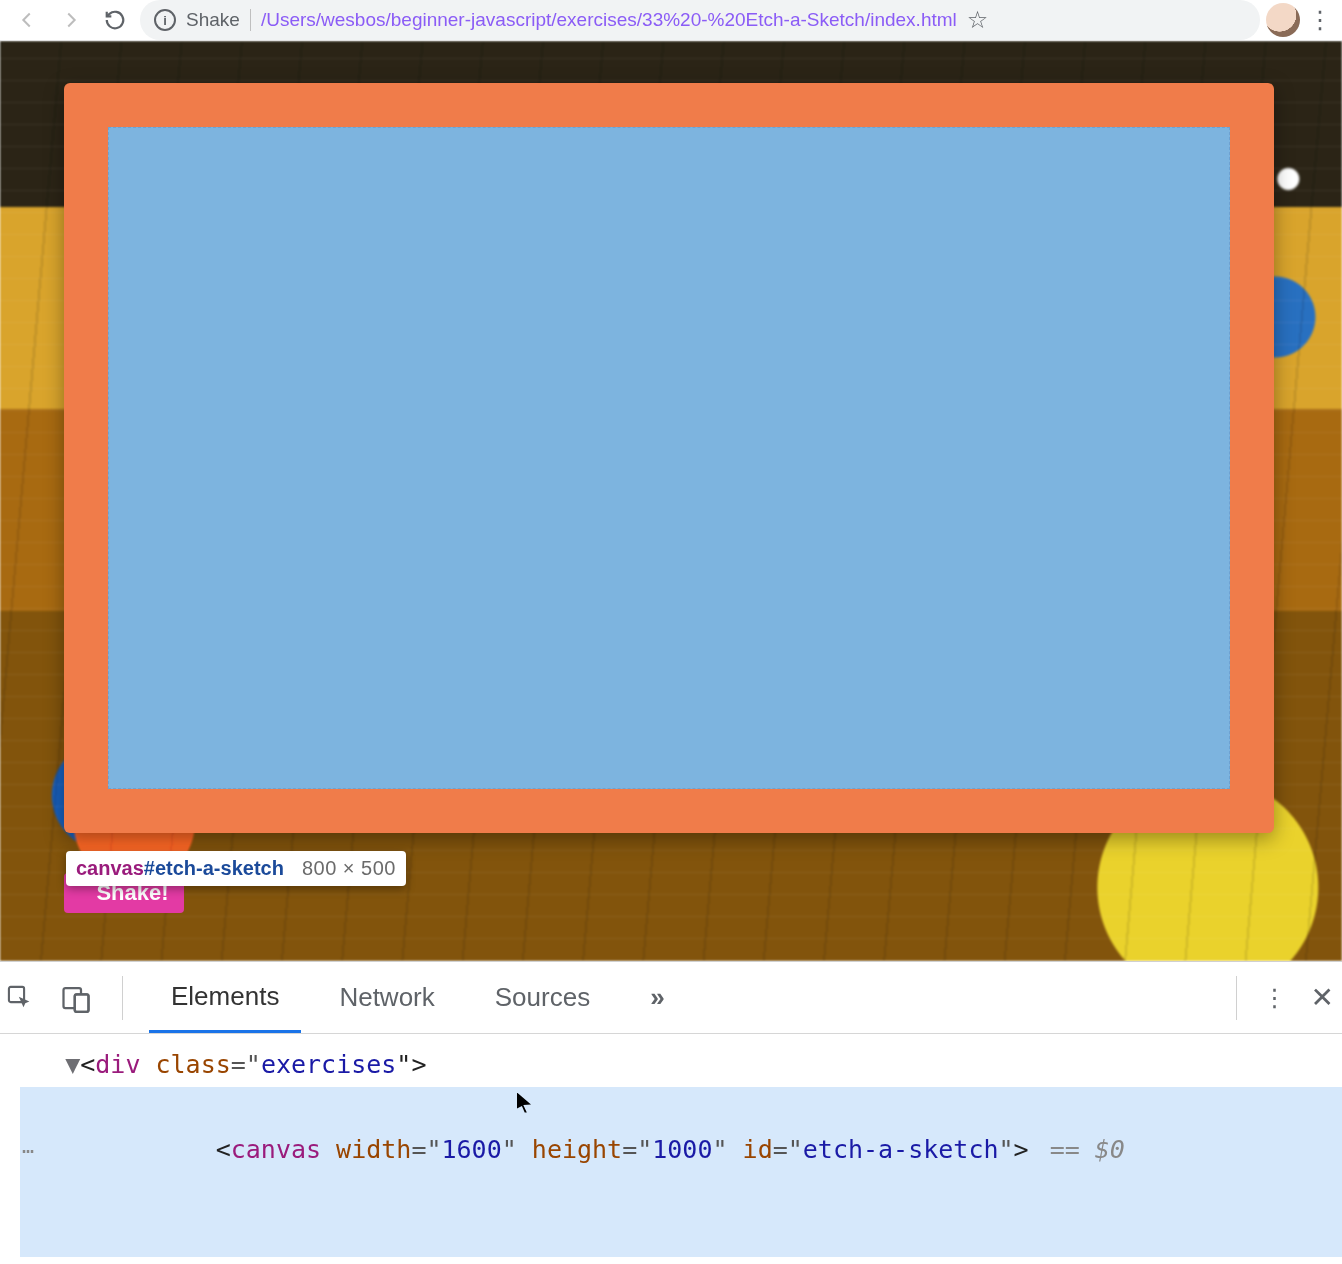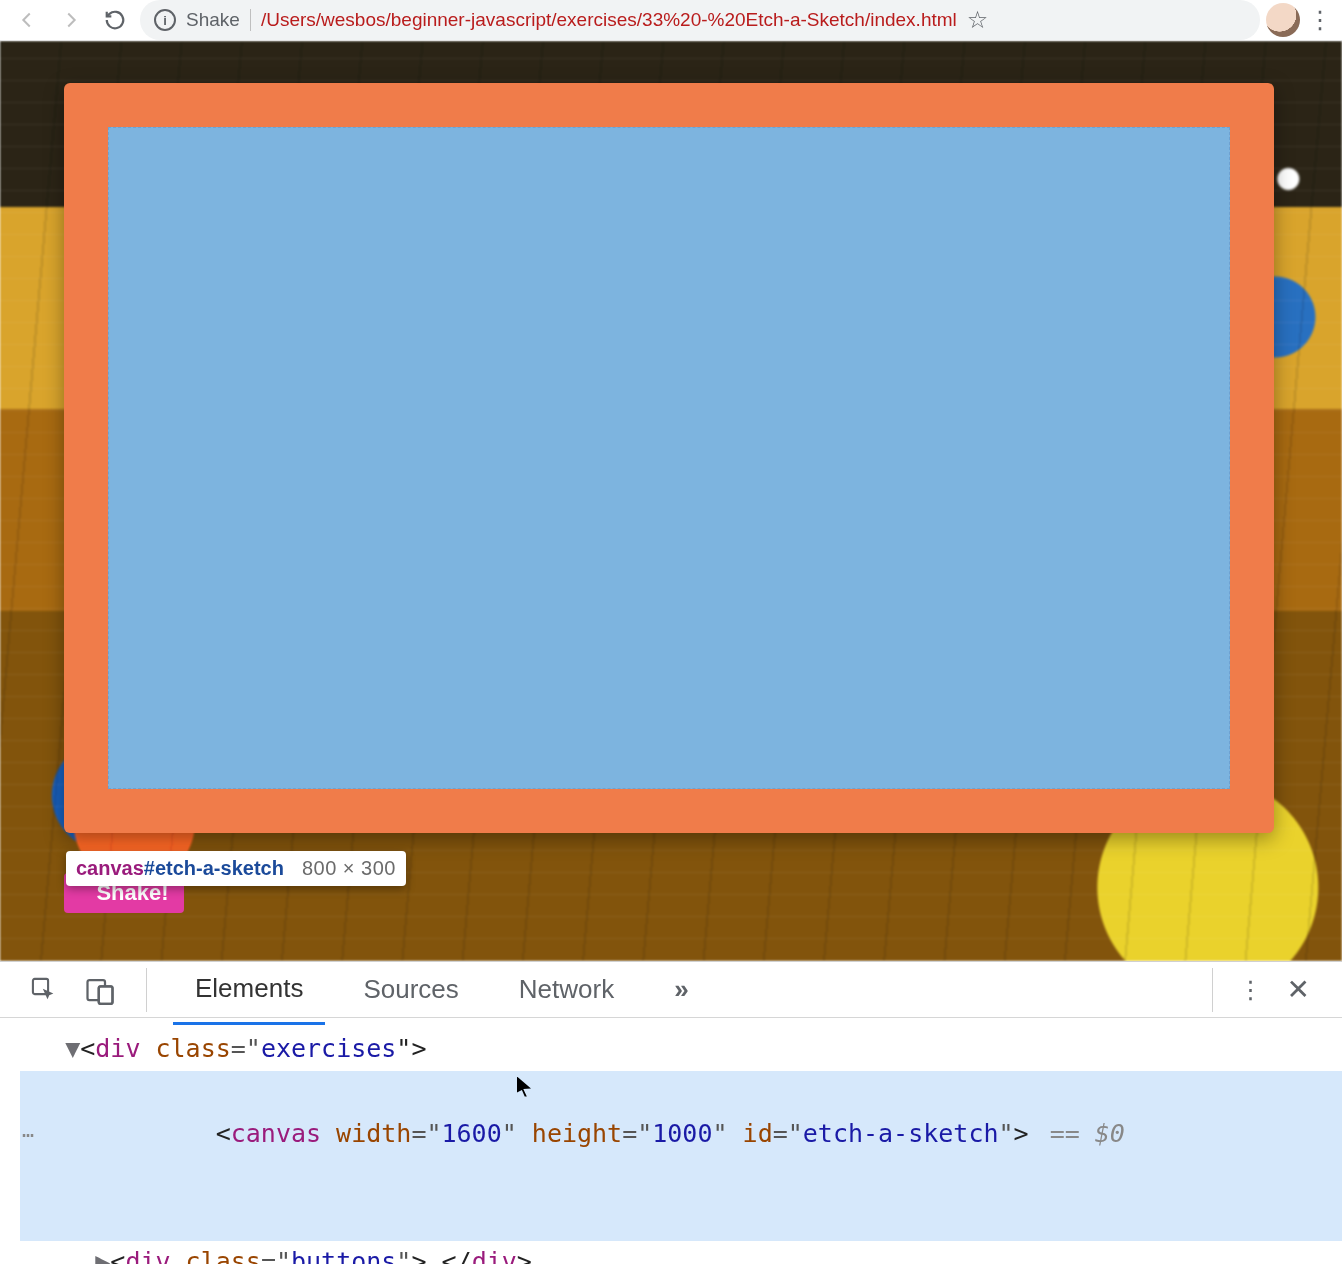--- a/index.html
+++ b/index.html
@@ -43,21 +43,21 @@
     color:#555;
     overflow:hidden;
   }
   .addr .circle-i {
     width:22px;height:22px;border:2px solid #5f6368;border-radius:50%;
     display:flex;align-items:center;justify-content:center;
     font-size:13px;font-weight:600;color:#5f6368;
   }
   .addr .file-lbl { color:#5f6368; font-size:19px; }
   .addr .sep { width:1px;height:22px;background:#bfbfbf; }
-  .addr .path { color:#b91c1c; white-space:nowrap; overflow:hidden; text-overflow:ellipsis; }
+  .addr .path { color:#8b5cf6; white-space:nowrap; overflow:hidden; text-overflow:ellipsis; }
   .star { color:#5f6368; font-size:24px; }
   .avatar { width:34px;height:34px;border-radius:50%;background:radial-gradient(circle at 40% 35%, #f3d8c6 0 55%, #8a6b57 56% 100%); }
   .menu-dots { font-size:24px;color:#5f6368;width:28px;text-align:center; }
   
   .page {
     position:relative;
     flex: 0 0 auto;
     height: 920px;
     width:100%;
     overflow:hidden;
@@ -124,24 +124,24 @@
   
   .devtools {
     flex:1;
     border-top:1px solid #d0d0d0;
     background:#fff;
     display:flex;
     flex-direction:column;
     font-size:24px;
   }
   .dt-tabs {
-    height:56px;
+    height:72px;
     display:flex;
     align-items:center;
-    padding:0 24px;
+    padding:0 0;
     gap:16px;
     border-bottom:1px solid #d6d6d6;
   }
   .dt-ico {
     width:40px;height:40px;display:flex;align-items:center;justify-content:center;color:#5f6368;
   }
   .dt-ico svg { display:block; }
   .dt-sep { width:1px;height:44px;background:#d0d0d0;margin:0 10px; }
   .dt-tab {
     padding:18px 22px;
@@ -220,43 +220,43 @@
   <div class="sketch-frame">
     <div class="sketch-canvas"></div>
   </div>
 
   <div class="shake-btn">Shake!</div>
 
   <div class="inspect-tip">
     <span>
       <span class="sel-tag">canvas</span><span class="sel-id">#etch-a-sketch</span>
     </span>
-    <span class="dims">800 × 300</span>
+    <span class="dims">800 × 500</span>
   </div>
 </div>
 
 <div class="devtools">
   <div class="dt-tabs">
     <div class="dt-ico">
       <svg width="28" height="28" viewBox="0 0 24 24" fill="none" stroke="currentColor" stroke-width="1.8">
         <rect x="2.5" y="2.5" width="13" height="13" rx="1.5"></rect>
         <path d="M11 11l9 4-3.5 1.5L15 20z" fill="currentColor" stroke="none"></path>
       </svg>
     </div>
     <div class="dt-ico">
       <svg width="30" height="30" viewBox="0 0 24 24" fill="none" stroke="currentColor" stroke-width="1.8">
         <rect x="2" y="4" width="14" height="16" rx="1.5"></rect>
         <rect x="11" y="9" width="11" height="14" rx="1.5" fill="#fff"></rect>
         <rect x="11" y="9" width="11" height="14" rx="1.5"></rect>
       </svg>
     </div>
     <div class="dt-sep"></div>
     <div class="dt-tab active">Elements</div>
+    <div class="dt-tab">Network</div>
     <div class="dt-tab">Sources</div>
-    <div class="dt-tab">Network</div>
     <div class="dt-tab" style="font-weight:700">»</div>
     <div class="dt-right">
       <div class="dt-sep"></div>
       <div class="menu-dots">⋮</div>
       <div class="dt-close">✕</div>
     </div>
   </div>
 
   <div class="dt-body" style="position:relative">
     <div class="dom-line">   <span class="tkn-disc">▼</span><span class="tkn-plain">&lt;</span><span class="tkn-tag">div</span> <span class="tkn-attr">class</span><span class="tkn-eq">="</span><span class="tkn-val">exercises</span><span class="tkn-plain">"&gt;</span></div>

